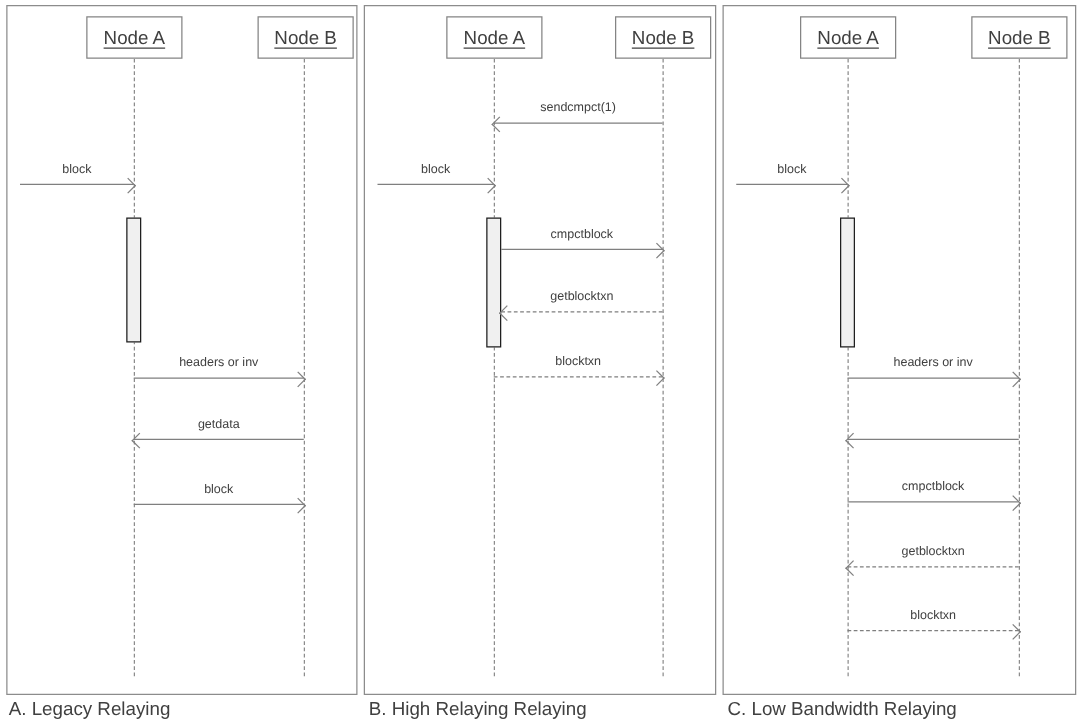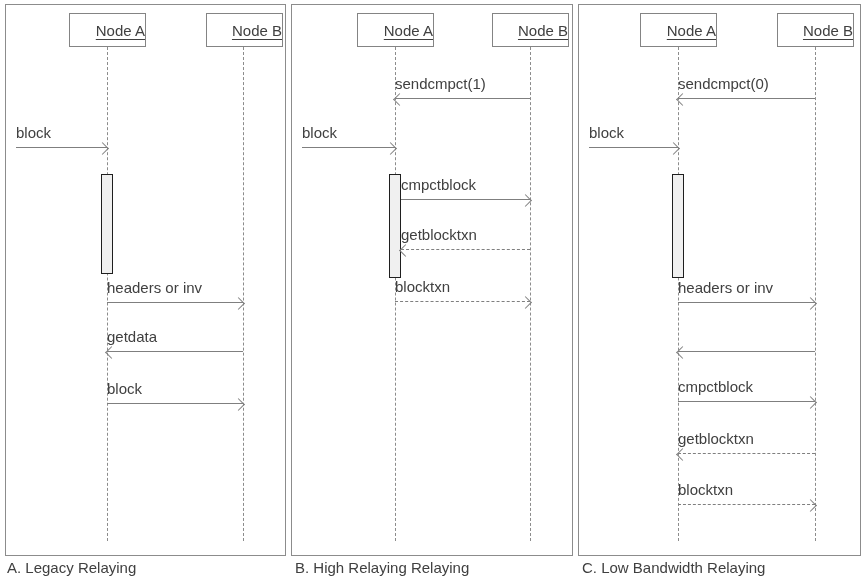--- a/index.html
+++ b/index.html
@@ -1,27 +1,27 @@
 <!DOCTYPE html>
 <html><head>
 <meta charset="utf-8">
 <style>
   html,body { margin:0; padding:0; background:#ffffff; }
   body { font-family:"Liberation Sans", sans-serif; }
   .stage { position:relative; width:867px; height:581px; background:#ffffff; overflow:hidden; color:#404040; }
   .panel { position:absolute; top:4px; height:552px; border:1px solid #8c8c8c; background:#ffffff; box-sizing:border-box; }
   .node { position:absolute; top:8px; width:77px; height:34px; border:1px solid #848484; background:#ffffff;
-          display:flex; align-items:center; justify-content:flex-end; font-size:15px; color:#404040; box-sizing:border-box; }
+          display:flex; align-items:center; justify-content:center; font-size:15px; color:#404040; box-sizing:border-box; }
   .node span { text-decoration:underline; text-underline-offset:3px; white-space:nowrap; }
   .lifeline { position:absolute; top:42px; height:494px; width:0; border-left:1px dashed #8c8c8c; }
   .bar { position:absolute; width:12px; border:1.5px solid #1f1f1f; background:#f0f0f0; box-sizing:border-box; }
   .msg { position:absolute; height:30px; }
   .msg .line { position:absolute; left:0; right:0; bottom:0; height:0; border-bottom:1px solid #7f7f7f; }
   .msg.dashed .line { border-bottom-style:dashed; }
-  .msg .lbl { position:absolute; left:0; right:0; bottom:7px; text-align:left; font-size:15px; color:#404040; white-space:nowrap; }
+  .msg .lbl { position:absolute; left:0; right:0; bottom:7px; text-align:center; font-size:10px; color:#404040; white-space:nowrap; }
   .head { position:absolute; bottom:-5px; width:9px; height:9px; box-sizing:border-box; }
   .head.r { right:0; border-top:1px solid #7f7f7f; border-right:1px solid #7f7f7f; transform:rotate(45deg); }
   .head.l { left:0; border-top:1px solid #7f7f7f; border-left:1px solid #7f7f7f; transform:rotate(-45deg); }
   .caption { position:absolute; top:559px; font-size:15px; color:#404040; white-space:nowrap; }
 </style>
 </head>
 <body>
 
 <div class="stage">
 
@@ -113,25 +113,20 @@
 
     <div class="node" style="left:61px;">
       <span>Node A</span>
     </div>
     <div class="node" style="left:198px;">
       <span>Node B</span>
     </div>
 
     <div class="bar" style="left:93px; top:169px; height:104px;"></div>
 
-    <div class="msg" style="left:99px; top:64px; width:137px;">
-      <div class="lbl">sendcmpct(0)</div>
-      <div class="line"></div>
-      <div class="head l"></div>
-    </div>
 
     <div class="msg" style="left:10px; top:113px; width:89px;">
       <div class="lbl">block</div>
       <div class="line"></div>
       <div class="head r"></div>
     </div>
 
     <div class="msg" style="left:99px; top:268px; width:137px;">
       <div class="lbl">headers or inv</div>
       <div class="line"></div>

